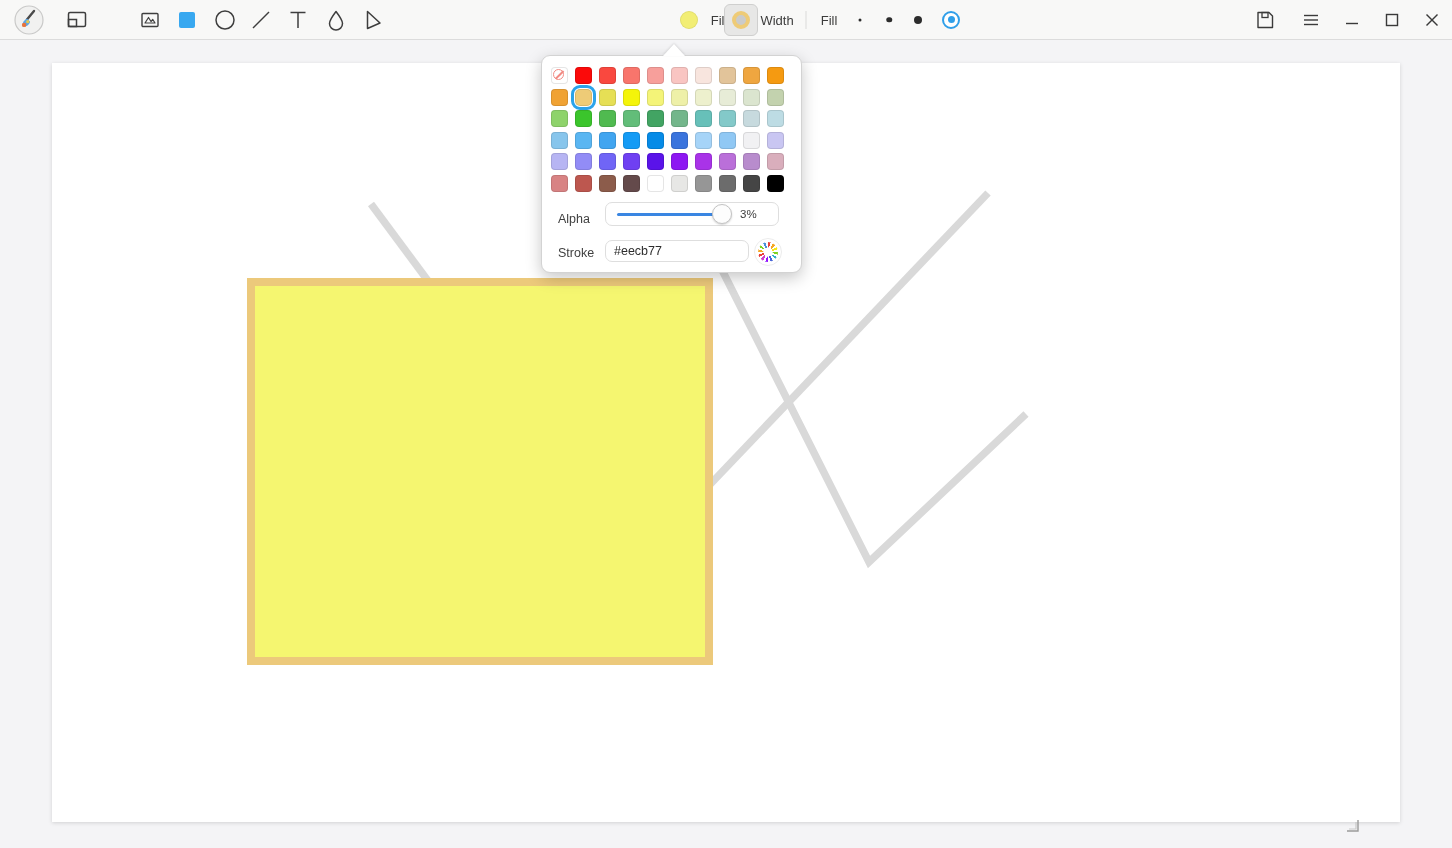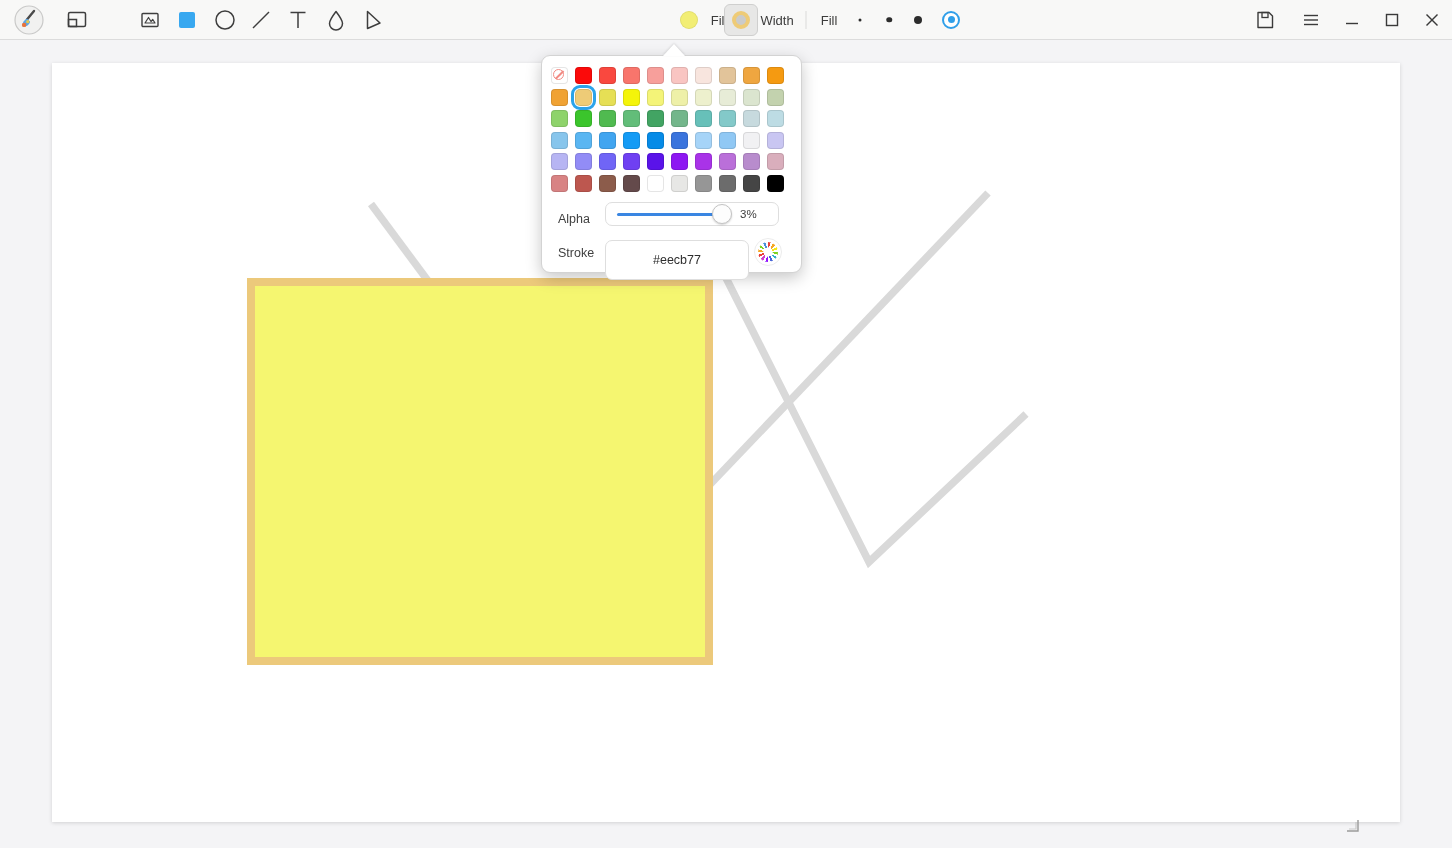--- a/index.html
+++ b/index.html
@@ -84,23 +84,23 @@
     border:1px solid #dedede;border-radius:7px;background:#fff;box-sizing:border-box;
   }
   .slider-track{position:absolute;left:11px;top:10px;height:3px;width:106px;background:#3a86e2;border-radius:2px;}
   .slider-handle{
     position:absolute;left:106px;top:1px;width:20px;height:20px;border-radius:50%;
     background:#fdfdfd;border:1px solid #c4c4c4;box-shadow:0 1px 2px rgba(0,0,0,0.18);box-sizing:border-box;
   }
   .alpha-val{position:absolute;left:134px;top:5px;font-size:11.5px;color:#3c3c3c;}
 
   .hex-input{
-    position:absolute;left:63px;top:184px;width:144px;height:40px;box-sizing:border-box;
+    position:absolute;left:63px;top:184px;width:144px;height:22px;box-sizing:border-box;
     border:1px solid #dedede;border-radius:7px;padding:0 8px;font-size:12.5px;color:#2d2d2d;
-    font-family:"Liberation Sans","DejaVu Sans",sans-serif;outline:none;background:#fff;text-align:center;
+    font-family:"Liberation Sans","DejaVu Sans",sans-serif;outline:none;background:#fff;
   }
   .wheel-btn{
     position:absolute;left:212px;top:182px;width:28px;height:28px;border-radius:50%;
     background:#fff;border:1px solid #ececec;padding:0;display:flex;align-items:center;justify-content:center;cursor:default;
   }
   .wheel{
     width:20px;height:20px;border-radius:50%;
     background:
       radial-gradient(circle at 50% 50%, #fff 0 4.5px, transparent 4.6px),
       repeating-conic-gradient(#e8413c 0 15deg,#fff 15deg 30deg,#f5a623 30deg 45deg,#fff 45deg 60deg,#f8e71c 60deg 75deg,#fff 75deg 90deg,#7ed321 90deg 105deg,#fff 105deg 120deg,#30b0c7 120deg 135deg,#fff 135deg 150deg,#4a67d8 150deg 165deg,#fff 165deg 180deg,#9013fe 180deg 195deg,#fff 195deg 210deg,#d13fd1 210deg 225deg,#fff 225deg 240deg,#e8413c 240deg 255deg,#fff 255deg 270deg,#f5a623 270deg 285deg,#fff 285deg 300deg,#7ed321 300deg 315deg,#fff 315deg 330deg,#4a90d9 330deg 345deg,#fff 345deg 360deg);

